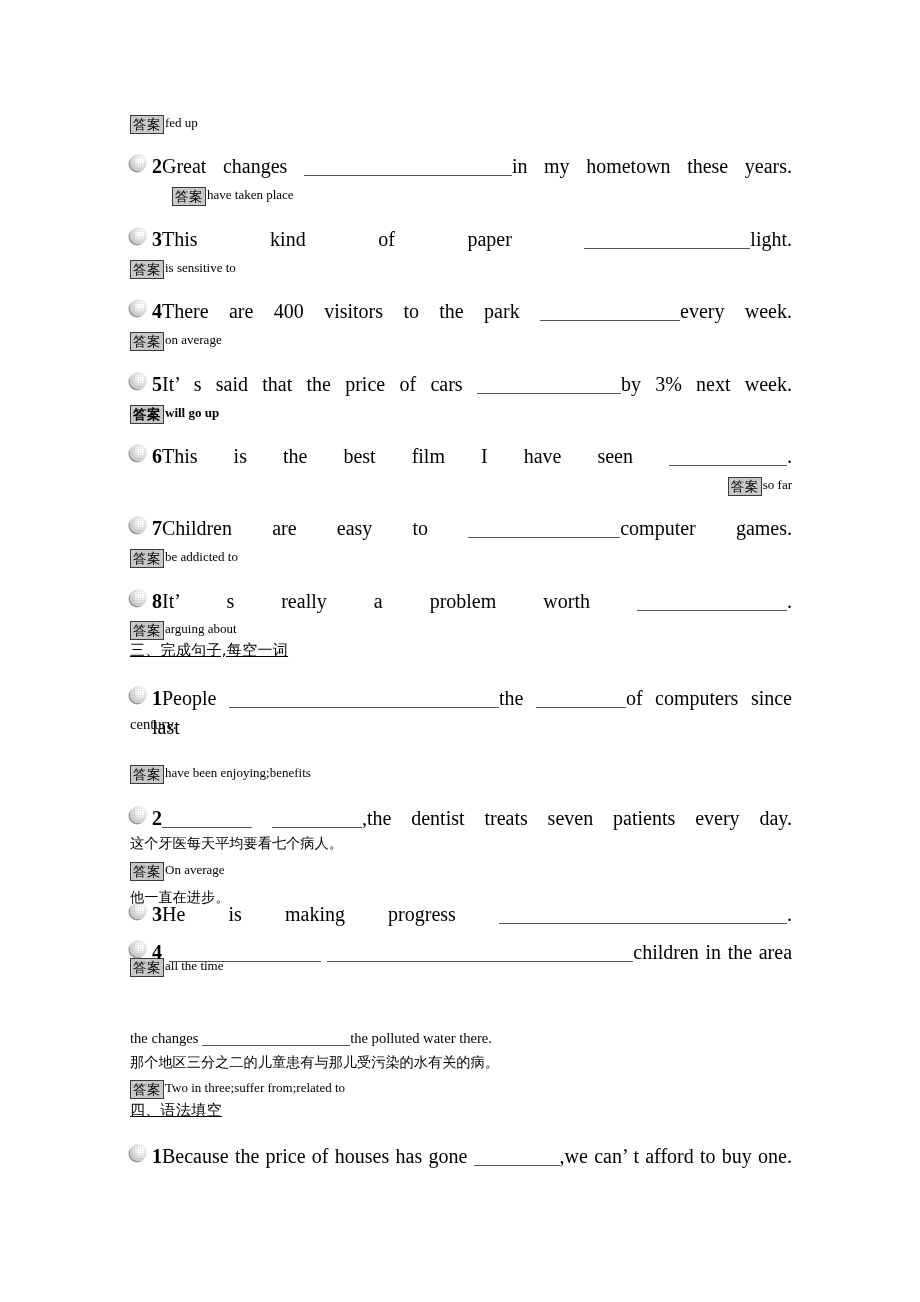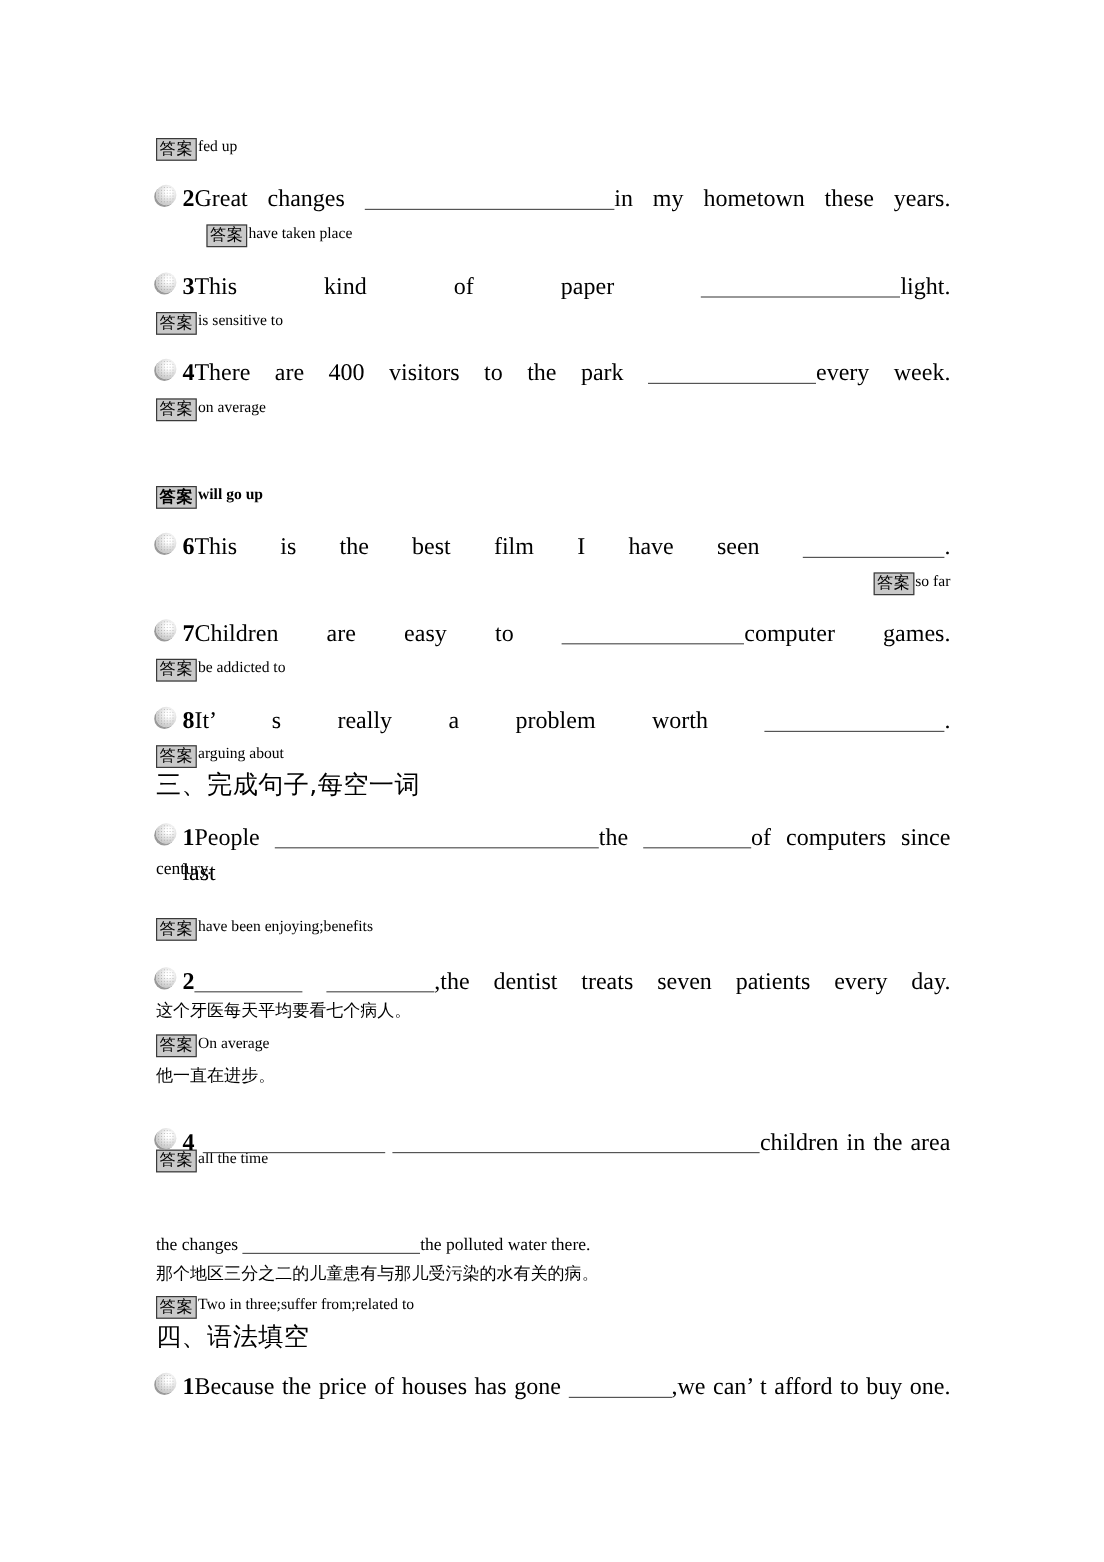--- a/index.html
+++ b/index.html
@@ -94,57 +94,60 @@
   .cn-line {
     font-family: "DejaVu Sans", "Liberation Sans", sans-serif;
     font-size: 14.2px;
     line-height: 1.35;
     white-space: nowrap;
   }
 
   
   .sec-head {
     font-family: "DejaVu Sans", "Liberation Sans", sans-serif;
-    font-size: 21px;
+    font-size: 15px;
     font-weight: normal;
     line-height: 1.25;
     margin: 0;
     letter-spacing: .3px;
+    text-decoration: underline;
   }
 
   .cont-line {
     font-size: 14.6px;
     line-height: 1.46;
   }
 </style>
 </head>
 <body>
 
 <div class="page" id="page">
     <div class="a-row" style="position: absolute; left: 0px; top: 112px; width: 662px;"><span class="tag">答案</span><span class="a-text">fed up</span></div>
     <div class="q-row" style="position: absolute; left: 0px; top: 152px; width: 662px;"><span class="bullet"></span><span class="qnum">2</span><span>Great changes </span><span class="blank" style="width: 208px;"></span><span>in my hometown these years.</span></div>
     <div class="a-row" style="position: absolute; left: 0px; top: 184px; width: 662px; margin-left: 42px;"><span class="tag">答案</span><span class="a-text">have taken place</span></div>
     <div class="q-row" style="position: absolute; left: 0px; top: 225px; width: 662px;"><span class="bullet"></span><span class="qnum">3</span><span>This kind of paper </span><span class="blank" style="width: 166px;"></span><span>light.</span></div>
     <div class="a-row" style="position: absolute; left: 0px; top: 257px; width: 662px;"><span class="tag">答案</span><span class="a-text">is sensitive to</span></div>
     <div class="q-row" style="position: absolute; left: 0px; top: 297px; width: 662px;"><span class="bullet"></span><span class="qnum">4</span><span>There are 400 visitors to the park </span><span class="blank" style="width: 140px;"></span><span>every week.</span></div>
     <div class="a-row" style="position: absolute; left: 0px; top: 329px; width: 662px;"><span class="tag">答案</span><span class="a-text">on average</span></div>
+    <div class="q-row" style="position: absolute; left: 0px; top: 370px; width: 662px;"><span class="bullet"></span><span class="qnum">5</span><span>It’  s said that the price of cars </span><span class="blank" style="width: 144px;"></span><span>by 3% next week.</span></div>
     <div class="a-row" style="position: absolute; left: 0px; top: 402px; width: 662px; font-weight: bold;"><span class="tag">答案</span><span class="a-text">will go up</span></div>
     <div class="q-row" style="position: absolute; left: 0px; top: 442px; width: 662px;"><span class="bullet"></span><span class="qnum">6</span><span>This is the best film I have seen </span><span class="blank" style="width: 118px;"></span><span>.</span></div>
     <div class="a-row" style="position: absolute; left: 0px; top: 474px; width: 662px; text-align: right;"><span class="tag">答案</span><span class="a-text">so far</span></div>
     <div class="q-row" style="position: absolute; left: 0px; top: 514px; width: 662px;"><span class="bullet"></span><span class="qnum">7</span><span>Children are easy to </span><span class="blank" style="width: 152px;"></span><span>computer games.</span></div>
     <div class="a-row" style="position: absolute; left: 0px; top: 546px; width: 662px;"><span class="tag">答案</span><span class="a-text">be addicted to</span></div>
     <div class="q-row" style="position: absolute; left: 0px; top: 587px; width: 662px;"><span class="bullet"></span><span class="qnum">8</span><span>It’  s really a problem worth </span><span class="blank" style="width: 150px;"></span><span>.</span></div>
     <div class="a-row" style="position: absolute; left: 0px; top: 618px; width: 662px;"><span class="tag">答案</span><span class="a-text">arguing about</span></div>
     <div class="sec-head" style="position: absolute; left: 0px; top: 641px; width: 662px;">三、完成句子,每空一词</div>
     <div class="q-row wrapped" style="position: absolute; left: 0px; top: 684px; width: 662px;"><span class="bullet"></span><span class="qnum">1</span><span>People </span><span class="blank" style="width: 270px;"></span><span>the </span><span class="blank" style="width: 90px;"></span><span>of computers since last</span></div>
     <div class="cont-line" style="position: absolute; left: 0px; top: 714px; width: 662px;">century.</div>
     <div class="a-row" style="position: absolute; left: 0px; top: 762px; width: 662px;"><span class="tag">答案</span><span class="a-text">have been enjoying;benefits</span></div>
     <div class="q-row" style="position: absolute; left: 0px; top: 804px; width: 662px;"><span class="bullet"></span><span class="qnum">2</span><span class="blank" style="width: 90px;"></span><span> </span><span class="blank" style="width: 90px;"></span><span>,the dentist treats seven patients every day.</span></div>
     <div class="cn-line" style="position: absolute; left: 0px; top: 834px; width: 662px;">这个牙医每天平均要看七个病人。</div>
     <div class="a-row" style="position: absolute; left: 0px; top: 859px; width: 662px;"><span class="tag">答案</span><span class="a-text">On average</span></div>
+    <div class="q-row" style="position: absolute; left: 0px; top: 900px; width: 662px;"><span class="bullet"></span><span class="qnum">3</span><span>He is making progress </span><span class="blank" style="width: 288px;"></span><span>.</span></div>
     <div class="cn-line" style="position: absolute; left: 0px; top: 888px; width: 662px;">他一直在进步。</div>
     <div class="a-row" style="position: absolute; left: 0px; top: 955px; width: 662px;"><span class="tag">答案</span><span class="a-text">all the time</span></div>
     <div class="q-row wrapped" style="position: absolute; left: 0px; top: 938px; width: 662px;"><span class="bullet"></span><span class="qnum">4</span><span> </span><span class="blank" style="width: 152px;"></span><span>  </span><span class="blank" style="width: 306px;"></span><span>children in the area</span></div>
     <div class="cont-line" style="position: absolute; left: 0px; top: 1028px; width: 662px;"><span>the changes </span><span class="blank" style="width: 148px;"></span><span>the polluted water there.</span></div>
     <div class="cn-line" style="position: absolute; left: 0px; top: 1053px; width: 662px;">那个地区三分之二的儿童患有与那儿受污染的水有关的病。</div>
     <div class="a-row" style="position: absolute; left: 0px; top: 1077px; width: 662px;"><span class="tag">答案</span><span class="a-text">Two in three;suffer from;related to</span></div>
     <div class="sec-head" style="position: absolute; left: 0px; top: 1101px; width: 662px;">四、语法填空</div>
     <div class="q-row" style="position: absolute; left: 0px; top: 1142px; width: 662px;"><span class="bullet"></span><span class="qnum">1</span><span>Because the price of houses has gone </span><span class="blank" style="width: 86px;"></span><span>,we can’  t afford to buy one.</span></div>
   </div>
 

